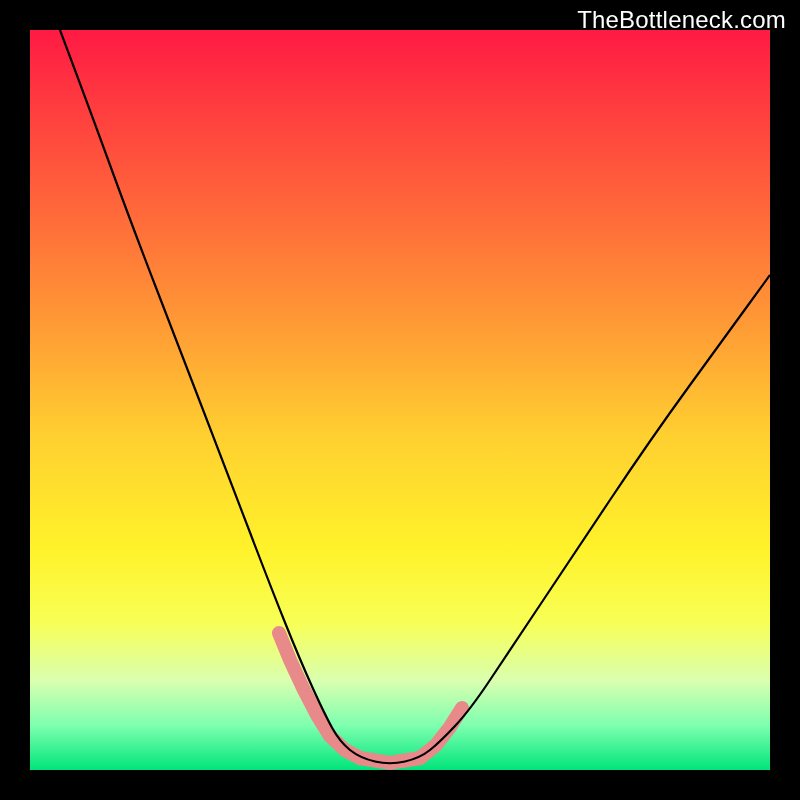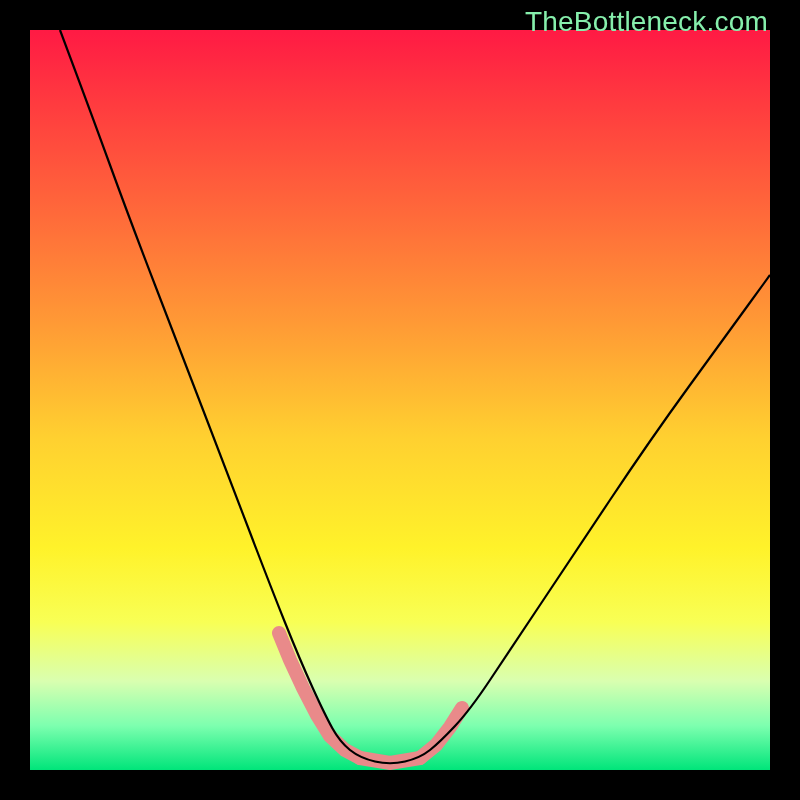--- a/index.html
+++ b/index.html
@@ -32,23 +32,23 @@
       #fff22a 70%,
       #f8ff55 80%,
       #d9ffb0 88%,
       #7dffaf 94%,
       #00e57a 100%
     );
   }
   .watermark {
     position: absolute;
     top: 6px;
-    right: 32px;
-    color: #86efac;
-    font-size: 28px;
+    right: 14px;
+    color: #ffffff;
+    font-size: 24px;
     font-weight: 400;
     letter-spacing: 0.2px;
     font-family: Arial, Helvetica, sans-serif;
   }
   svg.curves {
     position: absolute;
     inset: 0;
   }
   .curve-main {
     fill: none;

